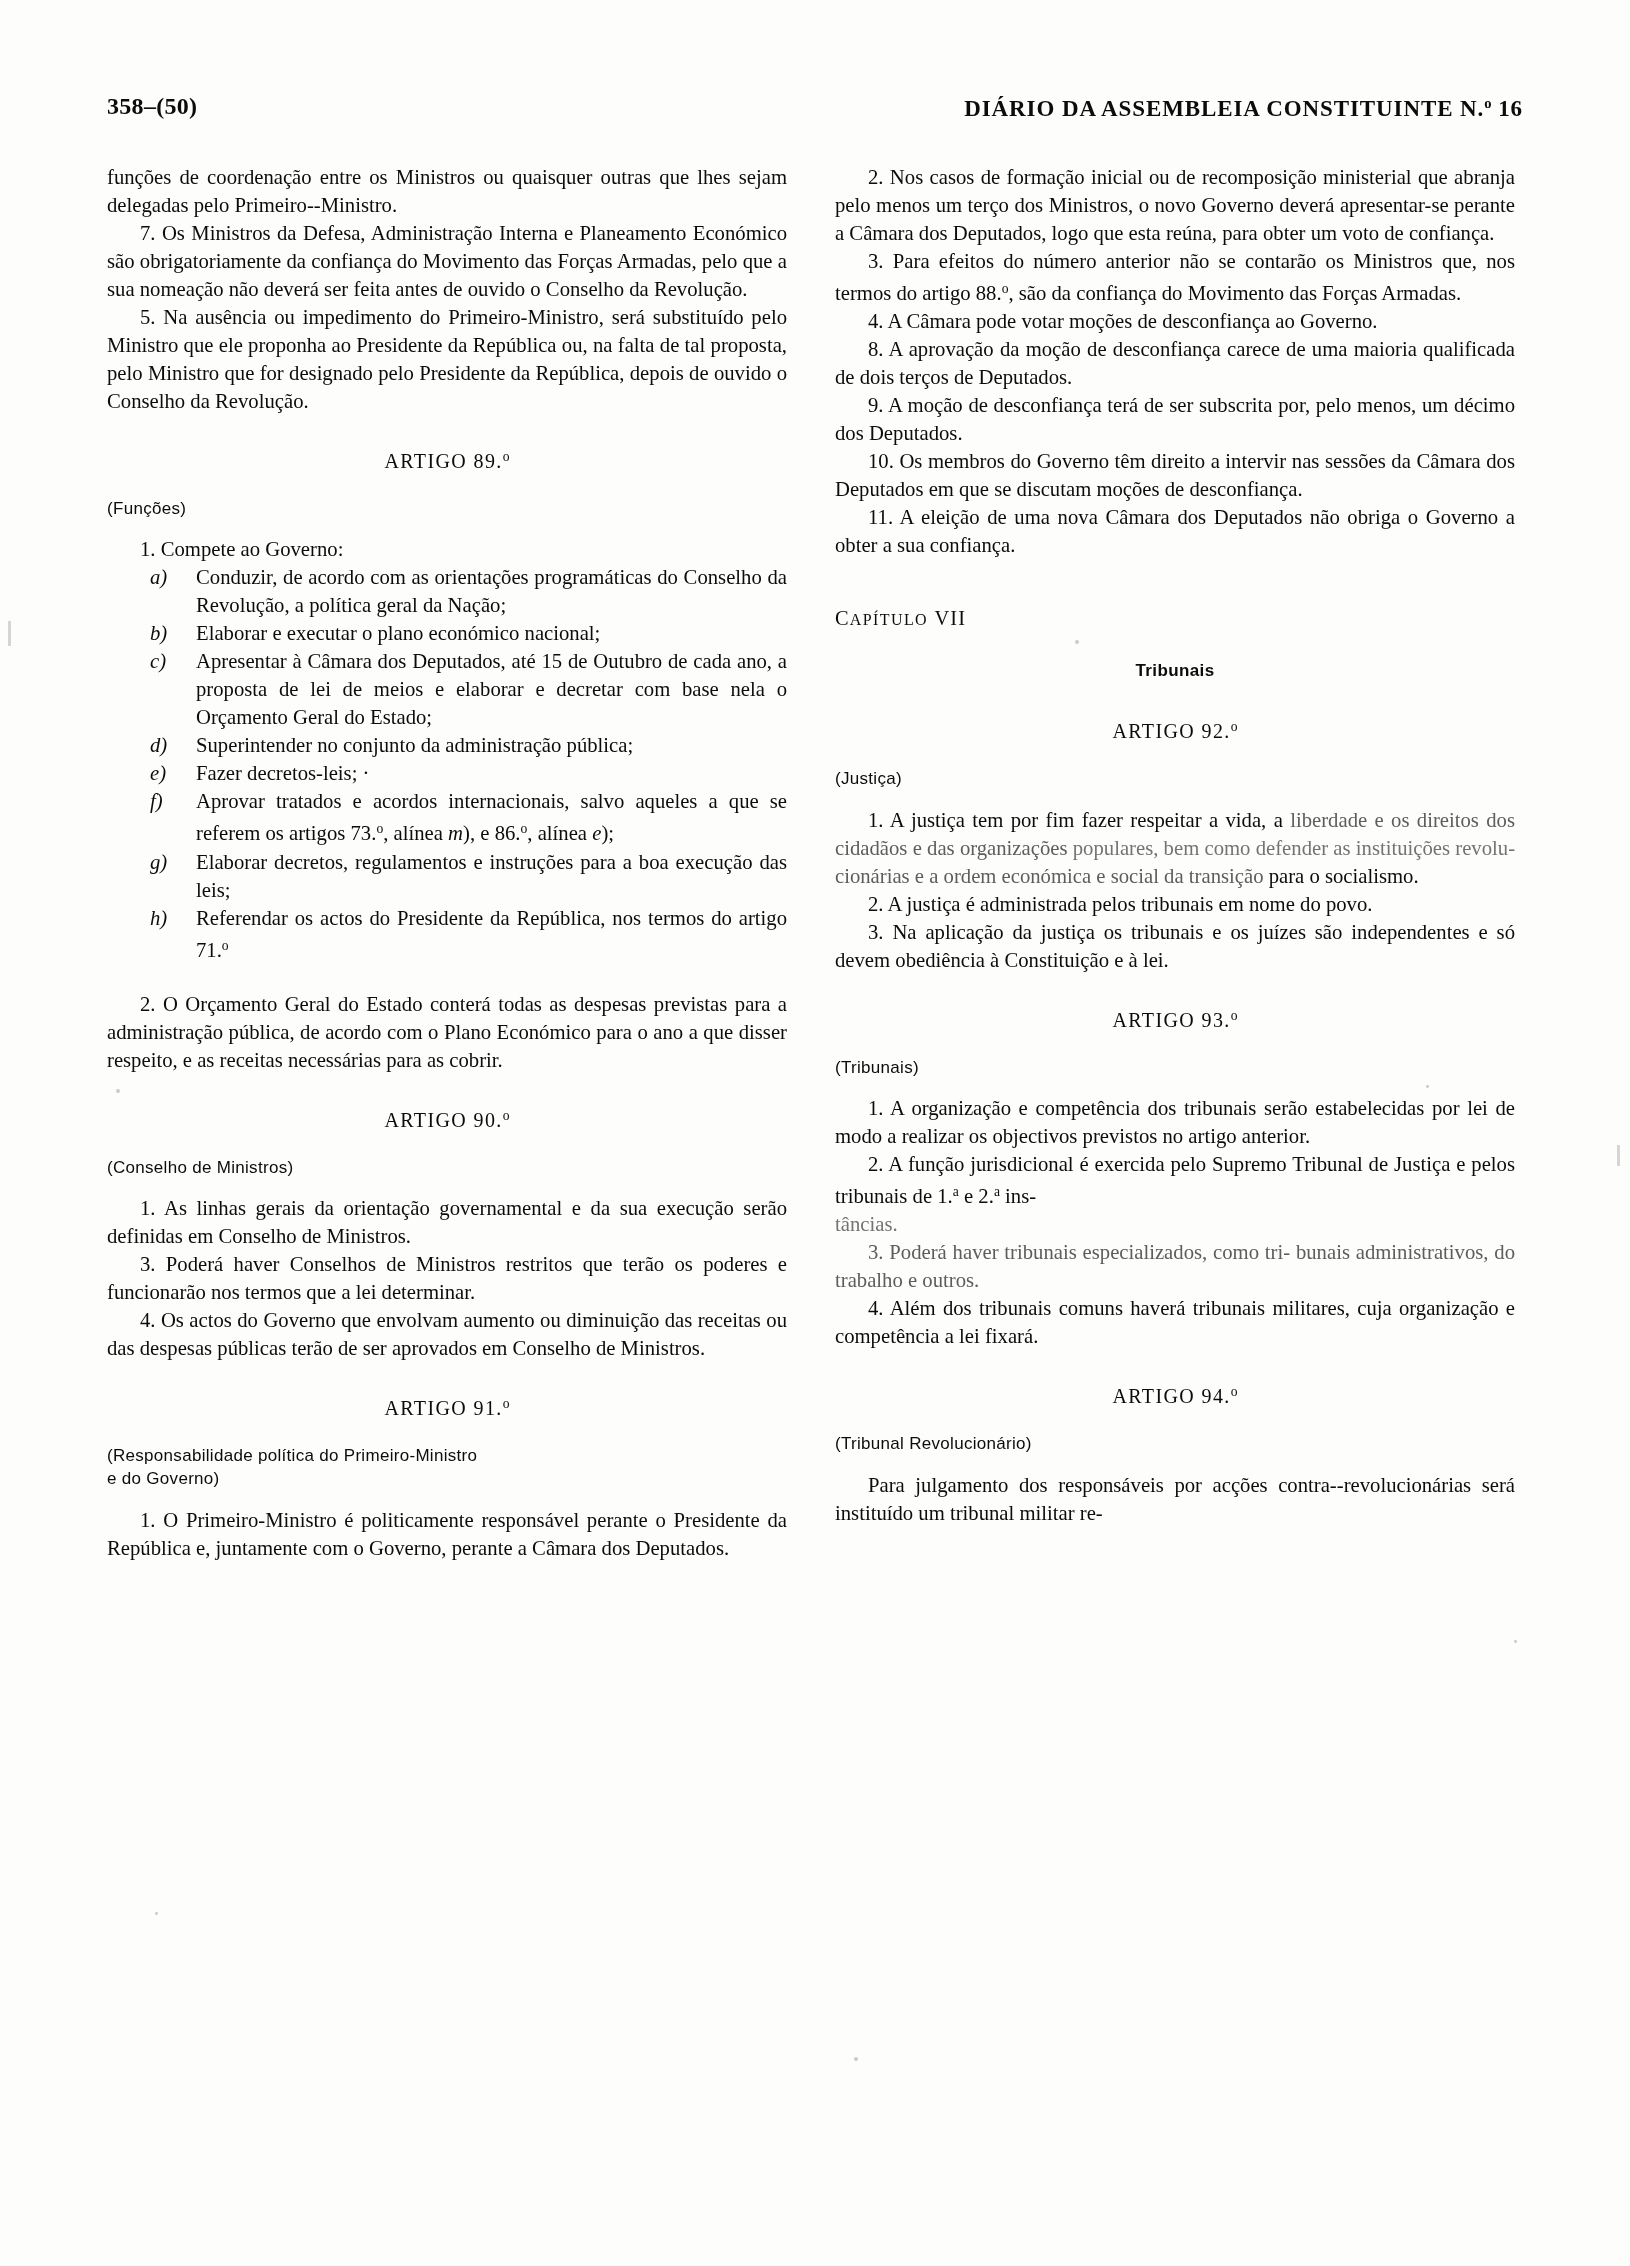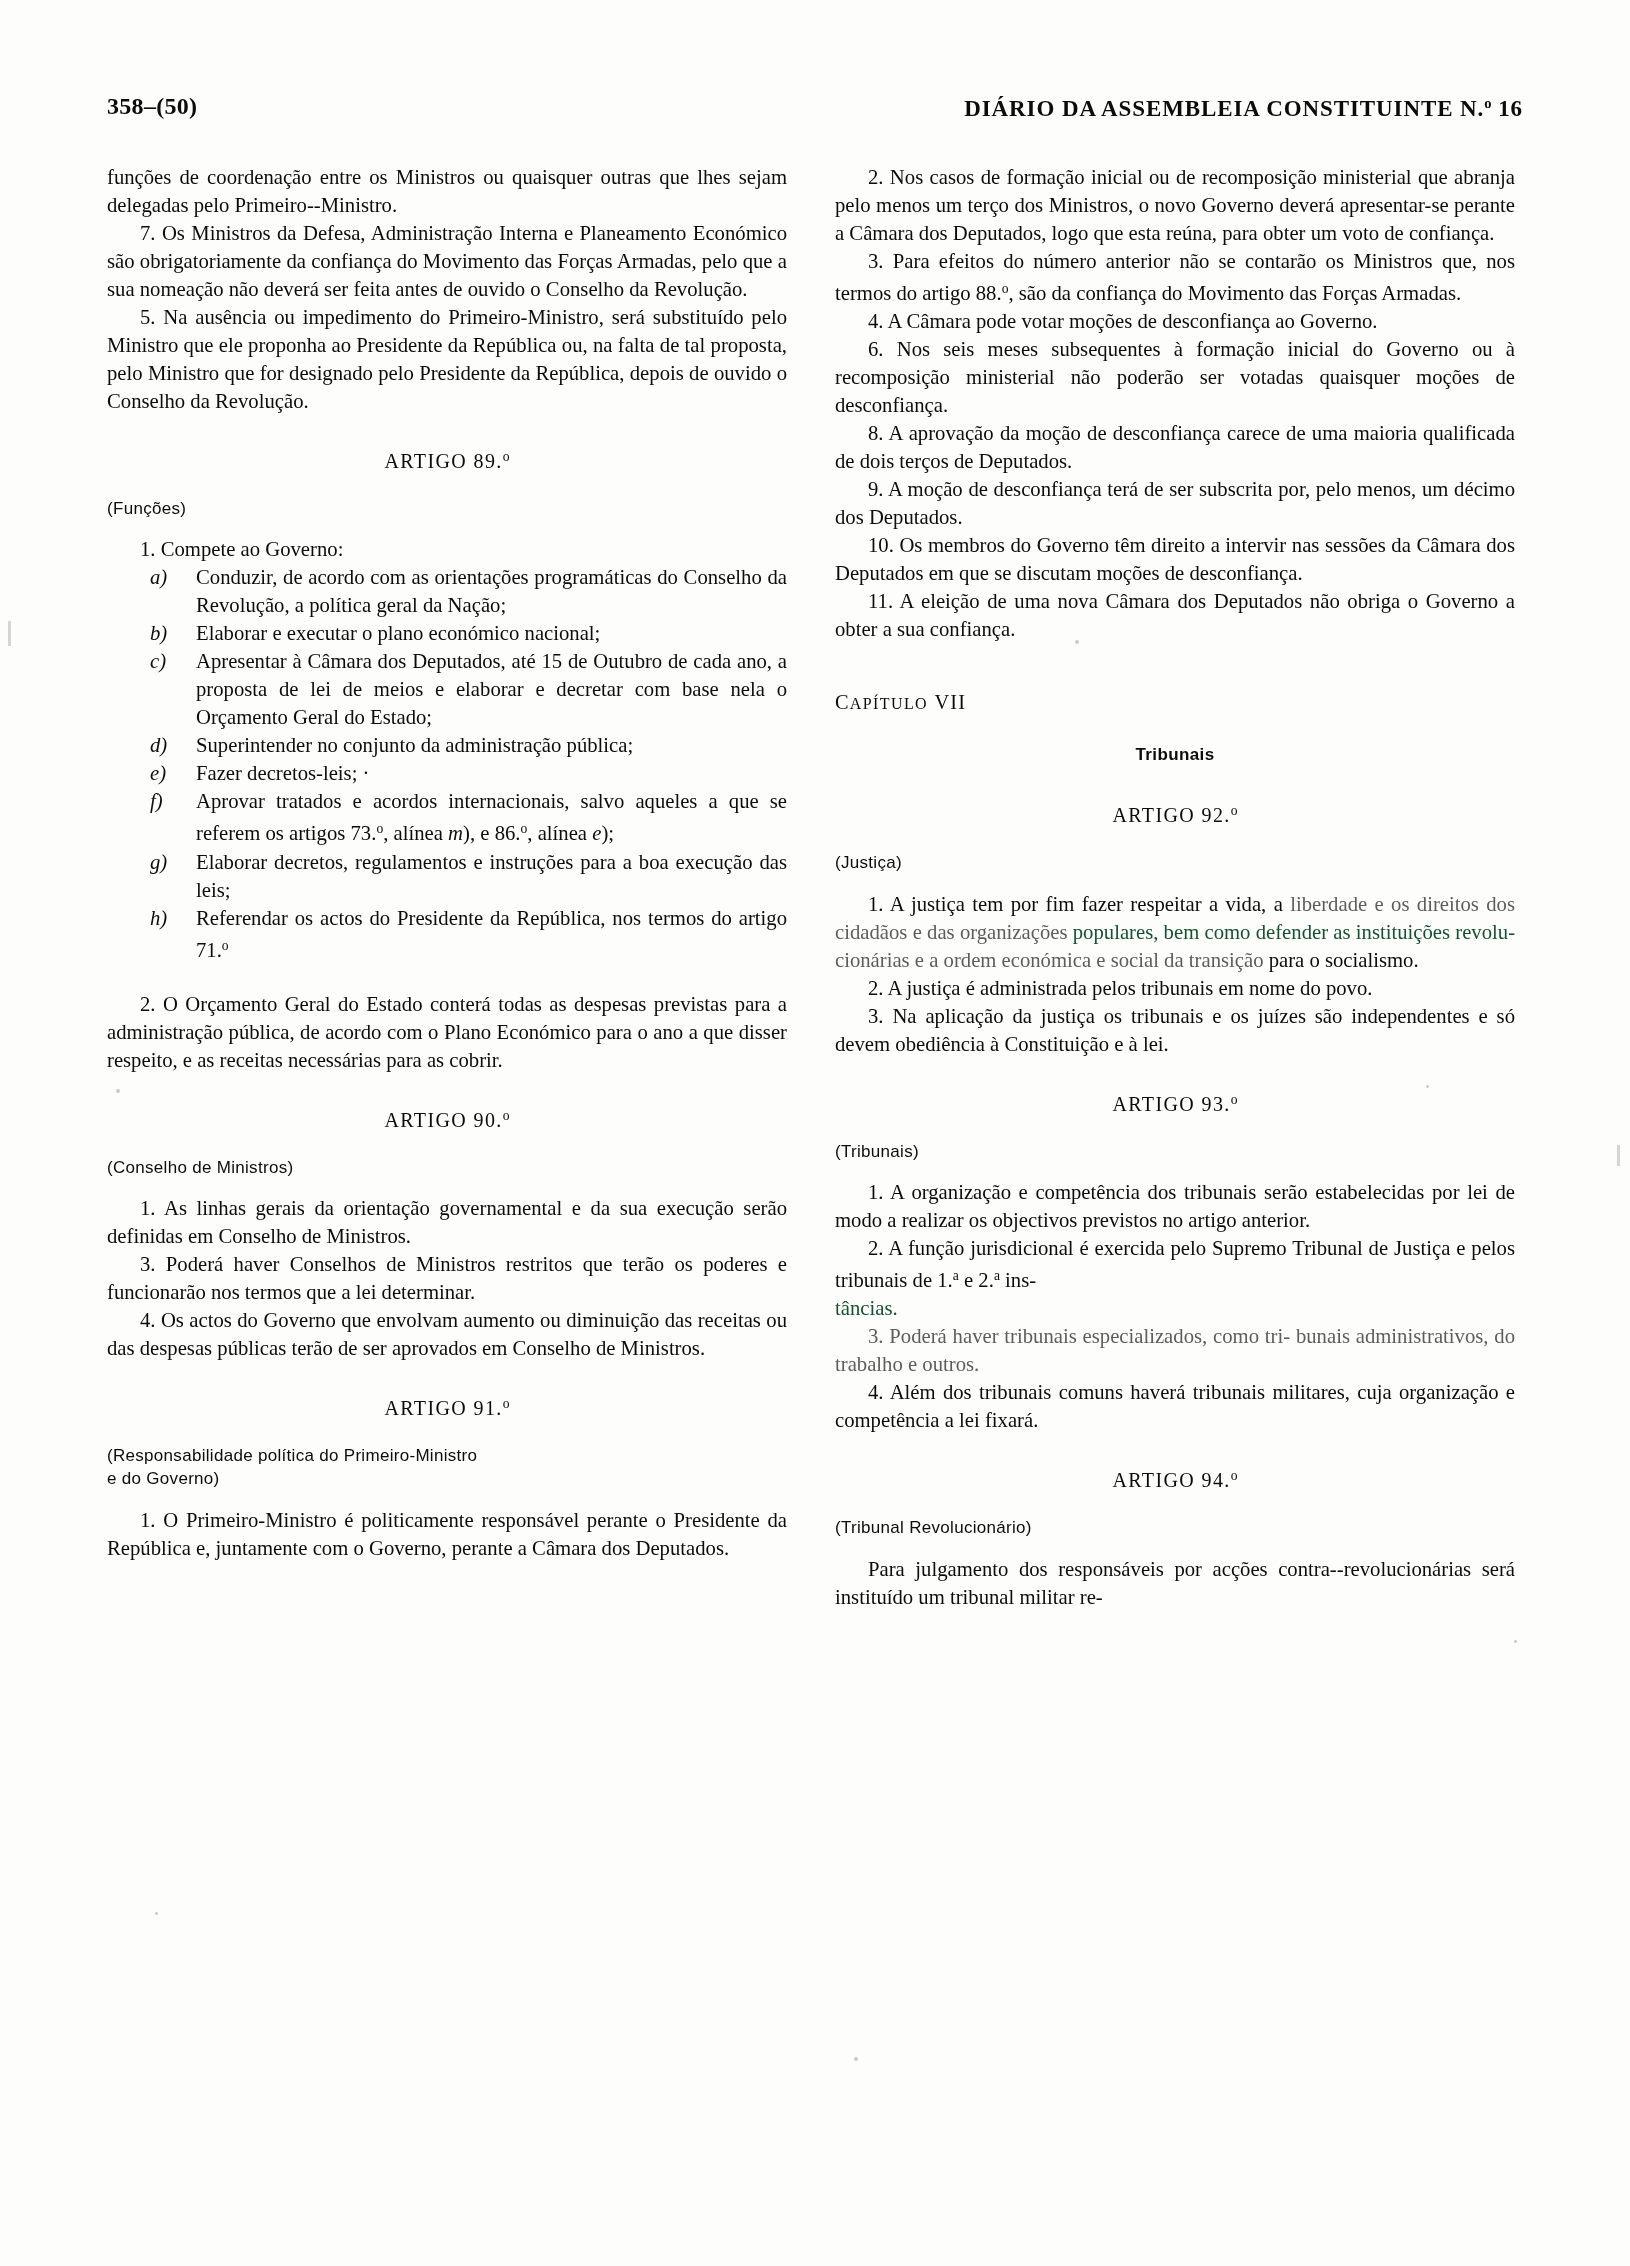--- a/index.html
+++ b/index.html
@@ -137,21 +137,21 @@
     width: 39px;
   }
   i, .it { font-style: italic; }
   .ord-in {
     font-size: 13.6px;
     vertical-align: 0.55em;
   }
 
   
   .faint  { color: #5d5d5d; }
-  .faint2 { color: #14532d; }
+  .faint2 { color: #737373; }
 
   
   .speck {
     position: absolute;
     background: #9a9a9a;
     border-radius: 50%;
     opacity: 0.5;
   }
   .edge-mark {
     position: absolute;
@@ -234,21 +234,20 @@
       <div class="gap-s"></div>
       <p class="ind">1. O Primeiro-Ministro é politicamente responsável perante o Presidente da República e, juntamente com o Governo, perante a Câmara dos Deputados.</p>
 
     </div>
 
     <div class="col">
 
       <p class="ind">2. Nos casos de formação inicial ou de recomposição ministerial que abranja pelo menos um terço dos Ministros, o novo Governo deverá apresentar-se perante a Câmara dos Deputados, logo que esta reúna, para obter um voto de confiança.</p>
       <p class="ind"><span>3. Para efeitos do número anterior não se contarão os Ministros que, nos termos do artigo 88.</span><span class="ord-in">o</span><span>, são da confiança do Movimento das Forças Armadas.</span></p>
       <p class="ind">4. A Câmara pode votar moções de desconfiança ao Governo.</p>
-      <p class="ind">6. Nos seis meses subsequentes à formação inicial do Governo ou à recomposição ministerial não poderão ser votadas quaisquer moções de desconfiança.</p>
       <p class="ind">8. A aprovação da moção de desconfiança carece de uma maioria qualificada de dois terços de Deputados.</p>
       <p class="ind">9. A moção de desconfiança terá de ser subscrita por, pelo menos, um décimo dos Deputados.</p>
       <p class="ind">10. Os membros do Governo têm direito a intervir nas sessões da Câmara dos Deputados em que se discutam moções de desconfiança.</p>
       <p class="ind">11. A eleição de uma nova Câmara dos Deputados não obriga o Governo a obter a sua confiança.</p>
 
       <p class="chap-head"><span>C</span><span class="sc">APÍTULO</span>&nbsp;<span>VII</span></p>
       <p class="chap-title">Tribunais</p>
 
       <p class="art-head"><span>ARTIGO 92.</span><span class="ord">o</span></p>
       <p class="art-sub">(Justiça)</p>

